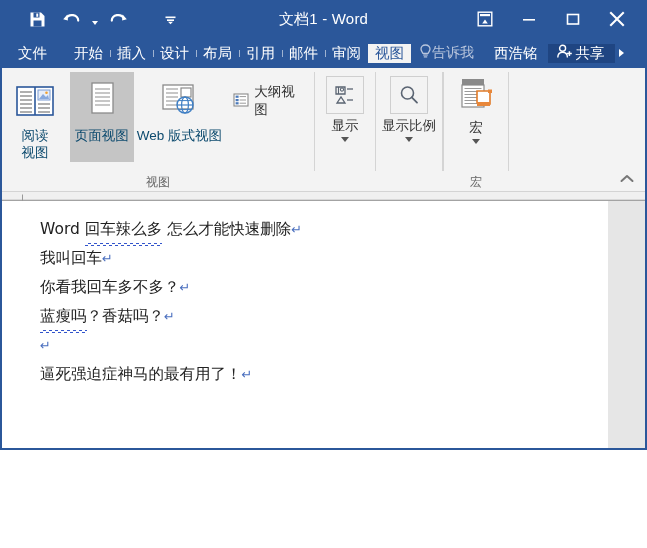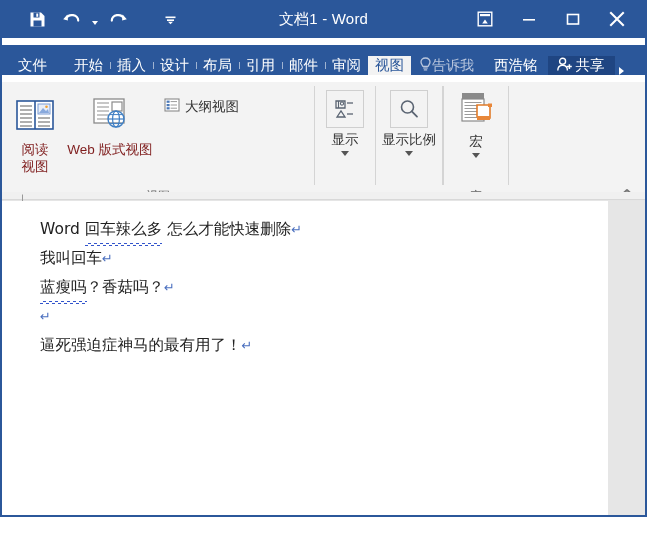--- a/index.html
+++ b/index.html
@@ -4,21 +4,21 @@
 <title>Word</title>
 <style>
   * { box-sizing: border-box; margin: 0; padding: 0; }
   html, body {
     width: 647px; height: 548px;
     overflow: hidden;
     font-family: "Liberation Sans", "DejaVu Sans", sans-serif;
     background: #ffffff;
   }
   #app {
-    width: 647px; height: 517px;
+    width: 647px; height: 450px;
     position: relative;
     border-left: 2px solid #2b579a;
     border-right: 2px solid #2b579a;
     border-bottom: 2px solid #2b579a;
     background: #ffffff;
   }
 
   
   .titlebar {
     height: 38px;
@@ -72,23 +72,23 @@
     width: 44px; height: 38px;
     display: flex; align-items: center; justify-content: center;
     cursor: pointer;
   }
 
   
   .tabrow {
     height: 30px;
     background: #2b579a;
     display: flex;
-    align-items: flex-end;
+    align-items: center;
     position: relative;
-    margin: 7px -2px;
+    margin: 0 -2px;
     font-size: 14.5px;
   }
   .tab-file {
     color: #ffffff;
     padding: 0 14px 0 18px;
     display: flex; align-items: center;
     cursor: pointer;
   }
   .tabs {
     display: flex; align-items: stretch;
@@ -182,21 +182,21 @@
     margin: 4px 0 20px 0;
   }
 
   .bigbtn {
     width: 62px;
     display: flex; flex-direction: column;
     align-items: center;
     padding-top: 5px;
     cursor: pointer;
     font-size: 13.5px;
-    color: #7f1d1d;
+    color: #0c4a6e;
     line-height: 17px;
     text-align: center;
   }
   .bigbtn.sel { background: #c5c5c5; }
   .bigbtn .ico { height: 50px; display: flex; align-items: center; justify-content: center; }
   .bigbtn .lbl { padding: 0 2px; }
 
   .smallbtn {
     display: flex; align-items: center;
     gap: 5px;
@@ -236,21 +236,21 @@
     cursor: pointer;
     width: 16px; height: 14px;
     display: flex; align-items: center; justify-content: center;
   }
 
   
   .docarea {
     position: absolute;
     left: 0; right: 0;
     top: 192px; bottom: 0;
-    background: #e5e5e5;
+    background: #a3a3a3;
     overflow: hidden;
   }
   .topstrip {
     height: 8px;
     background: #f0f0f0;
     border-bottom: 1px solid #d8d8d8;
     position: relative;
   }
   .margin-mark {
     position: absolute;
@@ -425,20 +425,35 @@
               </g>
               <rect x="23" y="6" width="12" height="10" fill="#e8eef8" stroke="#7a9bd4" stroke-width="1"></rect>
               <path d="M24 15 L28 10 L31 13 L33 11 L34 15 Z" fill="#88a9dd"></path>
               <circle cx="31.5" cy="8.7" r="1.3" fill="#f0a030"></circle>
             </svg>
           </span>
           <span class="lbl">阅读</span>
           <span class="lbl">视图</span>
         </div>
 
+        <div class="bigbtn sel" style="width:64px;height:90px;margin-left:6px">
+          <span class="ico">
+            <svg width="34" height="42" viewBox="0 0 34 42">
+              <rect x="7" y="2" width="21" height="30" fill="#ffffff" stroke="#8a8a8a" stroke-width="1.3"></rect>
+              <g stroke="#9a9a9a" stroke-width="1.1">
+                <line x1="10" y1="8" x2="25" y2="8"></line>
+                  <line x1="10" y1="12" x2="25" y2="12"></line>
+                <line x1="10" y1="16" x2="25" y2="16"></line>
+                  <line x1="10" y1="20" x2="25" y2="20"></line>
+                <line x1="10" y1="24" x2="25" y2="24"></line>
+              </g>
+            </svg>
+          </span>
+          <span class="lbl">页面视图</span>
+        </div>
 
         <div class="bigbtn" style="width:92px">
           <span class="ico">
             <svg width="44" height="38" viewBox="0 0 44 38">
               <rect x="6" y="2" width="30" height="24" fill="#ffffff" stroke="#8a8a8a" stroke-width="1.3"></rect>
               <g stroke="#9a9a9a" stroke-width="1.1">
                 <line x1="9" y1="6" x2="21" y2="6"></line>
                   <line x1="9" y1="10" x2="21" y2="10"></line>
                 <line x1="9" y1="14" x2="21" y2="14"></line>
                   <line x1="9" y1="18" x2="21" y2="18"></line>
@@ -564,20 +579,21 @@
       <div class="margin-mark"></div>
     </div>
     <div class="scrollgutter"></div>
     <div class="page">
       <div class="doctext">
 
         <div class="line"><span>Word </span><span class="sq">回车辣么多</span><span> 怎么才能快速删除</span><span class="pilcrow">↵</span></div>
 
         <div class="line"><span>我叫回车</span><span class="pilcrow">↵</span></div>
 
+        <div class="line"><span>你看我回车多不多？</span><span class="pilcrow">↵</span></div>
 
         <div class="line"><span class="sq">蓝瘦吗</span><span>？香菇吗？</span><span class="pilcrow">↵</span></div>
 
         <div class="line"><span></span><span class="pilcrow">↵</span></div>
 
         <div class="line"><span>逼死强迫症神马的最有用了！</span><span class="pilcrow">↵</span></div>
 
       </div>
     </div>
   </div>

